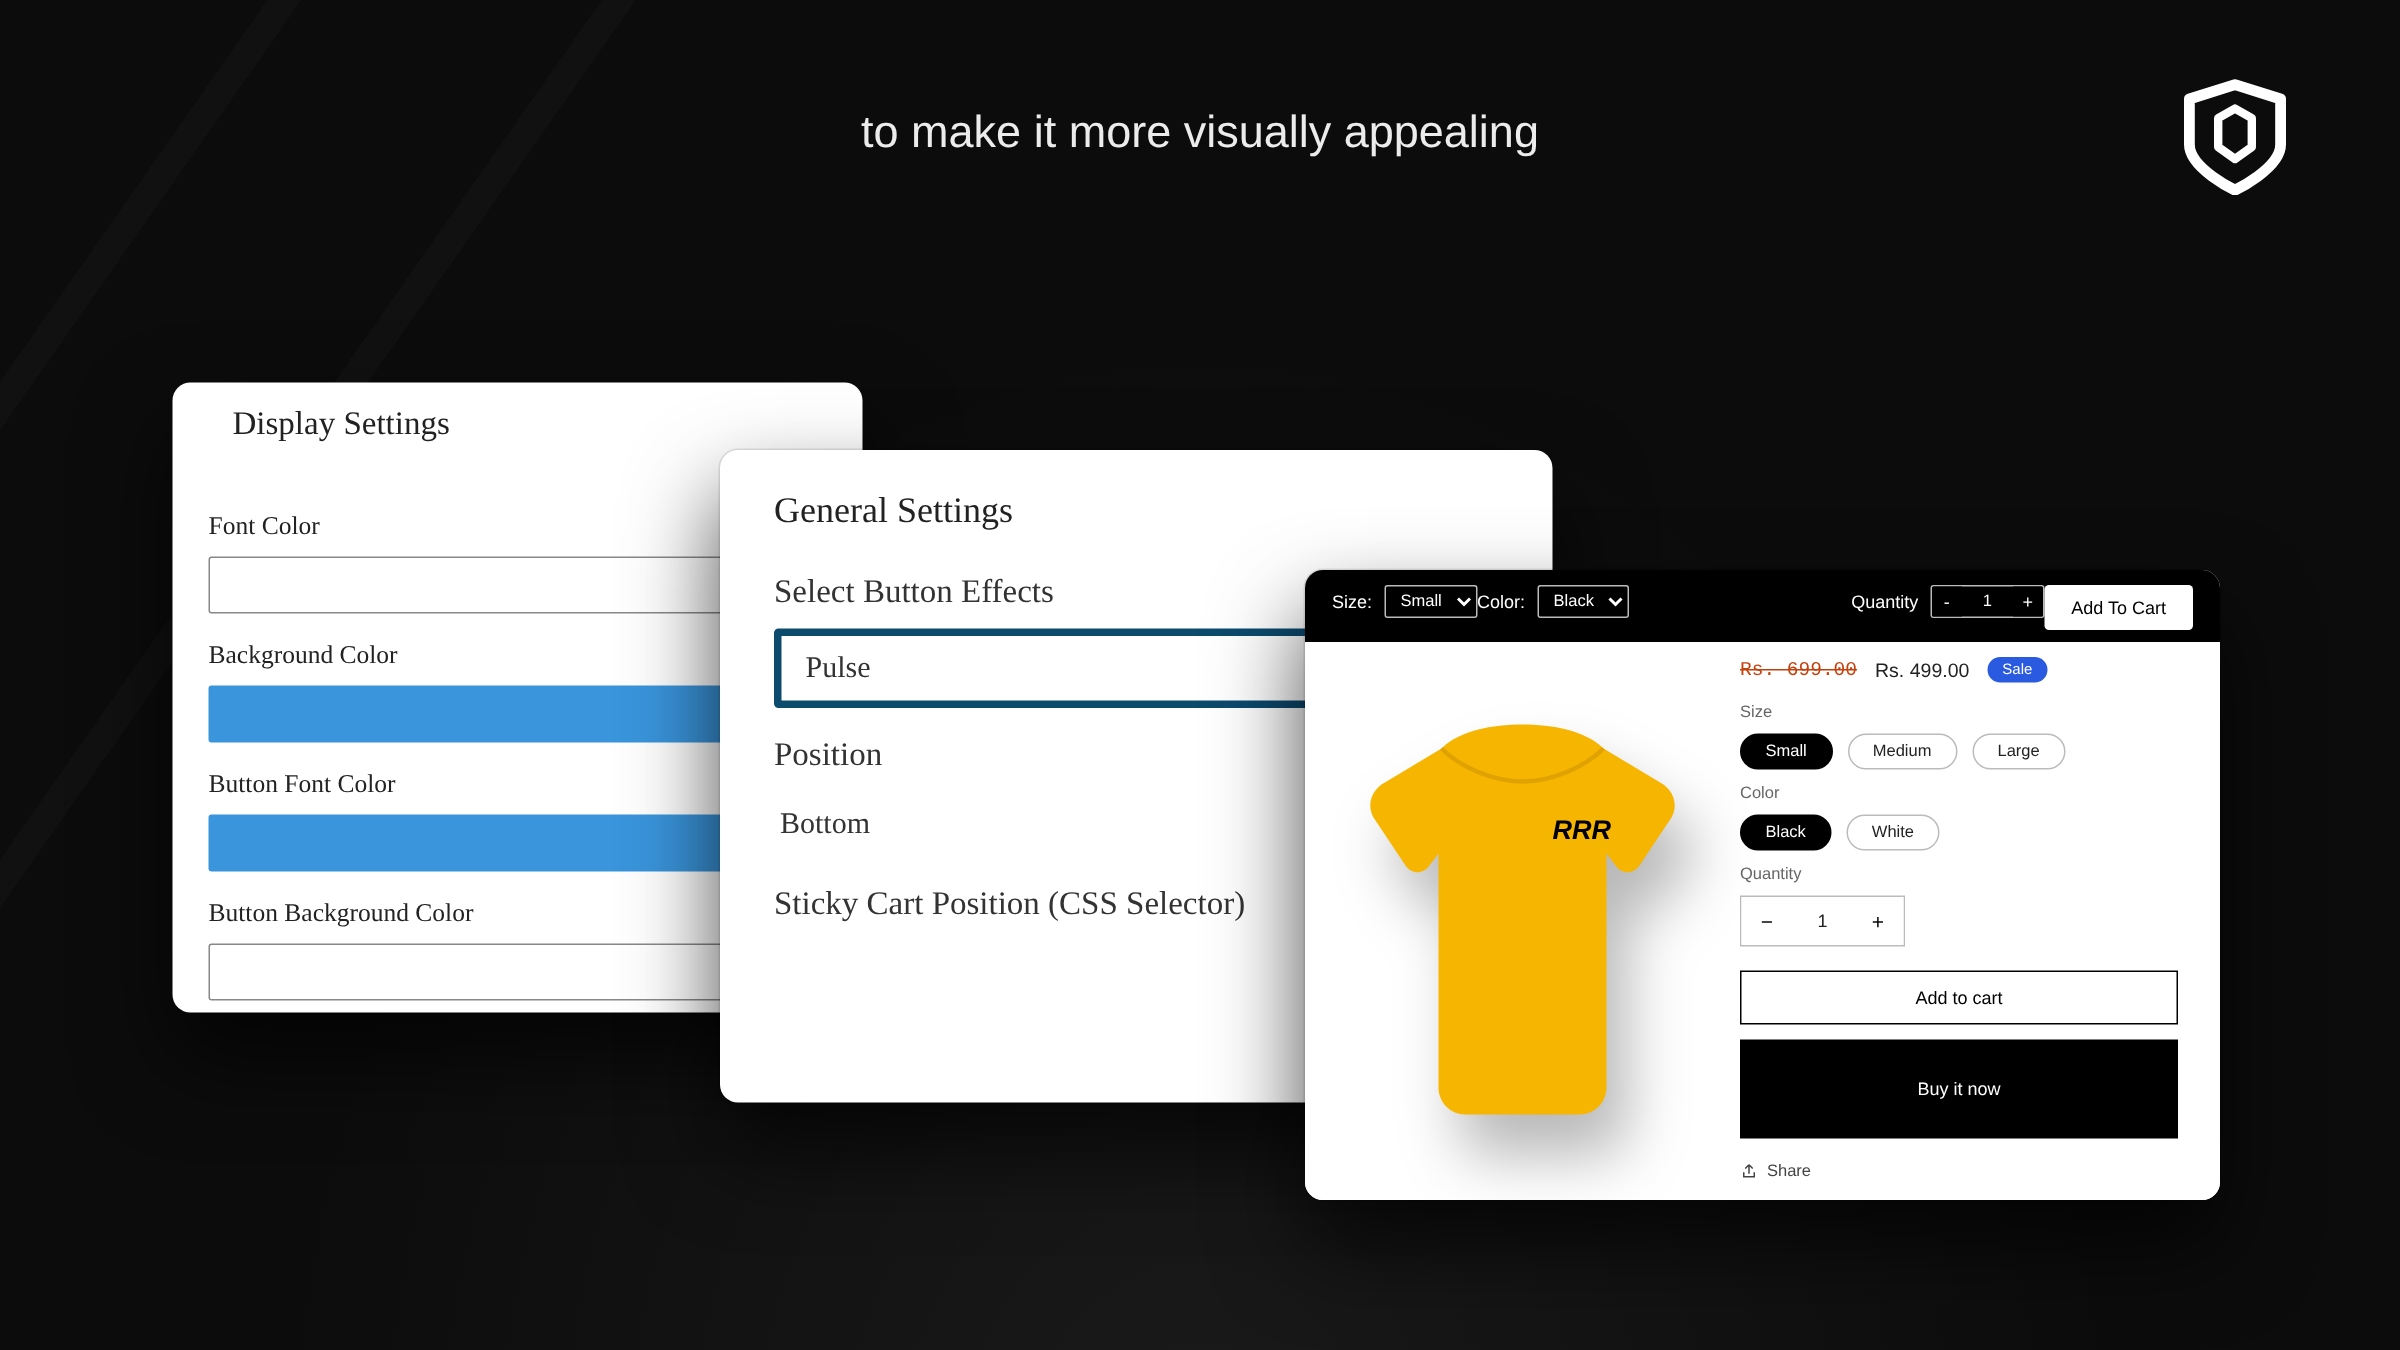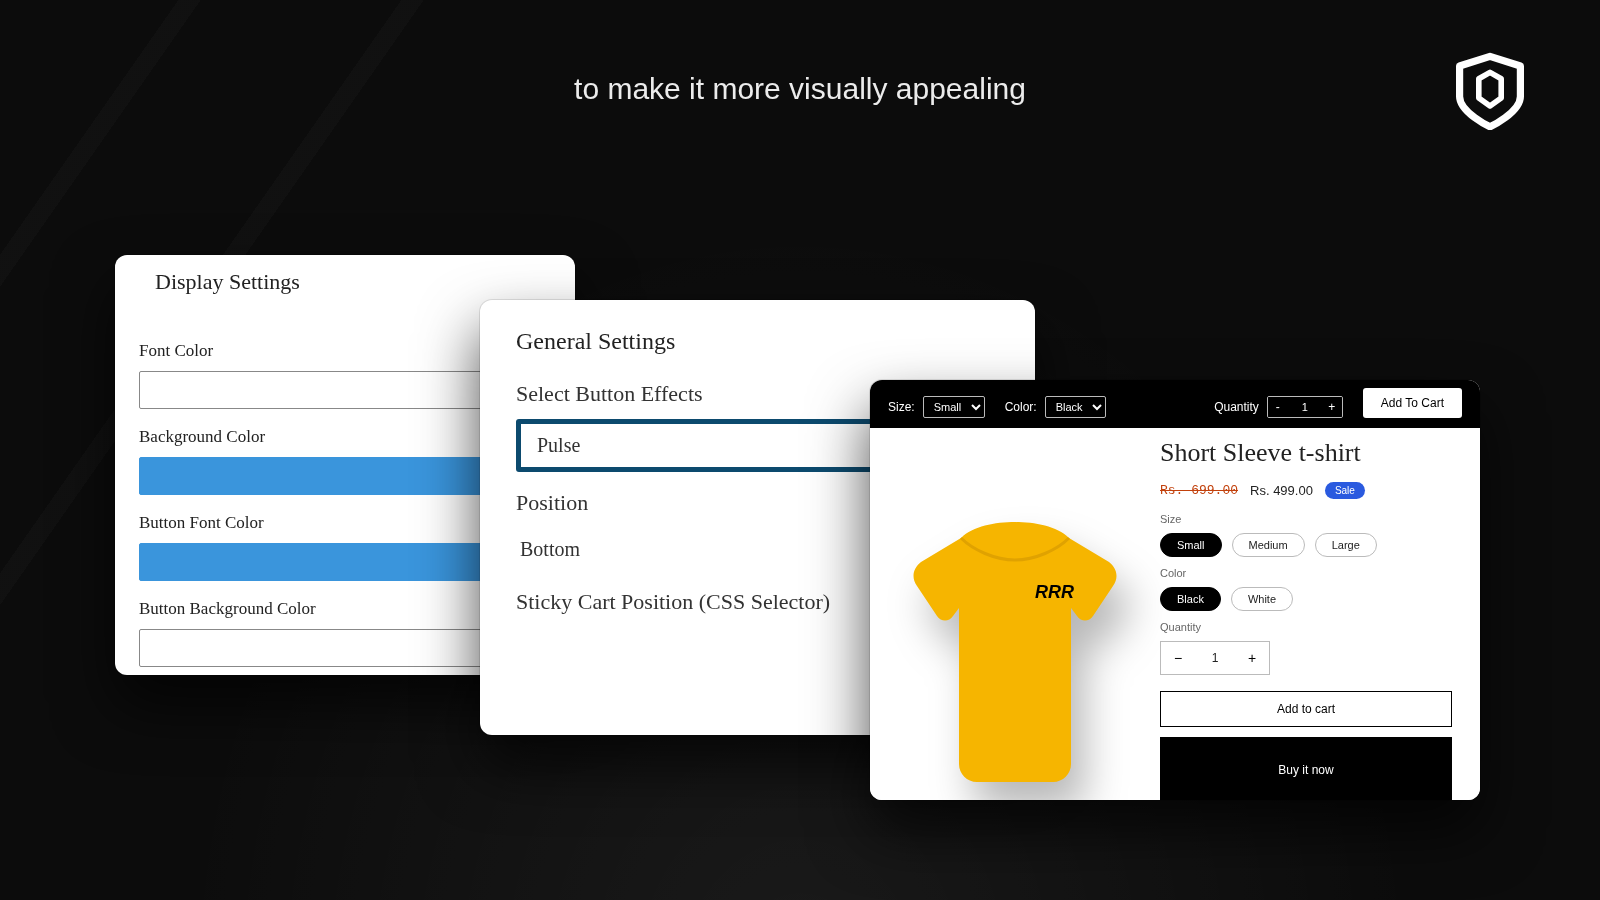--- a/index.html
+++ b/index.html
@@ -34,31 +34,31 @@
   .p-general { left:480px; top:300px; width:555px; height:435px; padding:28px 36px 28px 36px; z-index:2; }
   .p-general h3 { font-family: Georgia, 'Times New Roman', serif; font-weight:400; font-size:24px; margin-bottom:26px; }
   .p-general .g-label { font-family: Georgia, 'Times New Roman', serif; font-size:22px; color:#333; margin:18px 0 12px 0; }
   .p-general .g-field { background:#fff; border:5px solid #0c4a6e; border-radius:3px; padding:10px 16px; font-family: Georgia, 'Times New Roman', serif; font-size:20px; color:#333; }
   .p-general .g-field.nobord { border:none; padding-left:4px; }
   .p-general .g-field.css { color:#6a6a6a; font-size:20px; }
 
   
   .p-product { left:870px; top:380px; width:610px; height:420px; z-index:3; overflow:hidden; }
 
-  .sticky-bar { background:#000; color:#fff; display:flex; align-items:flex-end; padding:10px 18px; gap:20px; height:48px; }
+  .sticky-bar { background:#000; color:#fff; display:flex; align-items:flex-start; padding:10px 18px; height:48px; }
   .sticky-bar .sb-seg { display:flex; align-items:center; gap:8px; font-size:12px; }
   .sticky-bar select { background:#000; color:#fff; border:1px solid #bbb; font-size:11px; padding:3px 6px; border-radius:2px; }
   .sticky-bar .spacer { flex:1; }
   .qty-box { display:flex; align-items:center; border:1px solid #bbb; border-radius:2px; overflow:hidden; height:22px; }
   .qty-box button { background:#000; color:#fff; border:none; width:20px; height:22px; font-size:12px; cursor:pointer; }
   .qty-box .qv { width:34px; text-align:center; font-size:11px; }
   .atc-btn { background:#fff; color:#000; border:none; border-radius:3px; padding:8px 18px; font-size:12px; font-weight:500; cursor:pointer; }
 
   .prod-body { display:flex; height:calc(100% - 48px); background:#fff; }
-  .prod-img { width:290px; display:flex; align-items:flex-end; justify-content:center; padding:14px 0 0 0; }
+  .prod-img { width:290px; display:flex; align-items:center; justify-content:center; padding:14px 0 0 0; }
   .prod-info { flex:1; padding:10px 28px 0 0; color:#222; font-size:12px; }
   .prod-title { font-size:26px; font-weight:400; font-family: Georgia, 'Times New Roman', serif; margin-bottom:14px; white-space:nowrap; }
   .price-row { display:flex; align-items:center; gap:12px; margin-bottom:14px; }
   .price-old { color:#c2410c; text-decoration:line-through; font-size:13px;font-family:Liberation Mono, monospace; }
   .price-new { font-size:13px; }
   .sale-badge { background:#2a5adf; color:#fff; font-size:10px; padding:3px 10px; border-radius:12px; }
   .opt-label { font-size:11px; color:#666; margin:10px 0 8px 0; }
   .pill-row { display:flex; gap:10px; }
   .pill { border:1px solid #bbb; border-radius:18px; padding:5px 16px; font-size:11px; cursor:pointer; }
   .pill.sel { background:#000; color:#fff; border-color:#000; }
@@ -142,21 +142,20 @@
     <div class="prod-img">
       <div class="tshirt-wrap">
         <svg viewBox="0 0 240 280">
           <path d="M66 18 C78 6 100 2 120 2 C140 2 162 6 174 18 L214 42 C222 48 224 58 218 66 L198 96 C194 102 186 102 182 96 L176 88 L176 244 C176 254 168 262 158 262 L82 262 C72 262 64 254 64 244 L64 88 L58 96 C54 102 46 102 42 96 L22 66 C16 58 18 48 26 42 Z" fill="#f6b500"></path>
           <path d="M66 18 C78 30 100 40 120 40 C140 40 162 30 174 18" fill="none" stroke="#e0a200" stroke-width="3"></path>
           <text x="140" y="78" font-family="Arial Black, Arial" font-size="18" font-weight="900" fill="#000" font-style="italic">RRR</text>
         </svg>
       </div>
     </div>
     <div class="prod-info">
-      <div class="prod-title">Short Sleeve t-shirt</div>
       <div class="price-row">
         <span class="price-old">Rs. 699.00</span>
         <span class="price-new">Rs. 499.00</span>
         <span class="sale-badge">Sale</span>
       </div>
 
       <div class="opt-label">Size</div>
       <div class="pill-row">
         <div class="pill sel">Small</div>
         <div class="pill">Medium</div>

